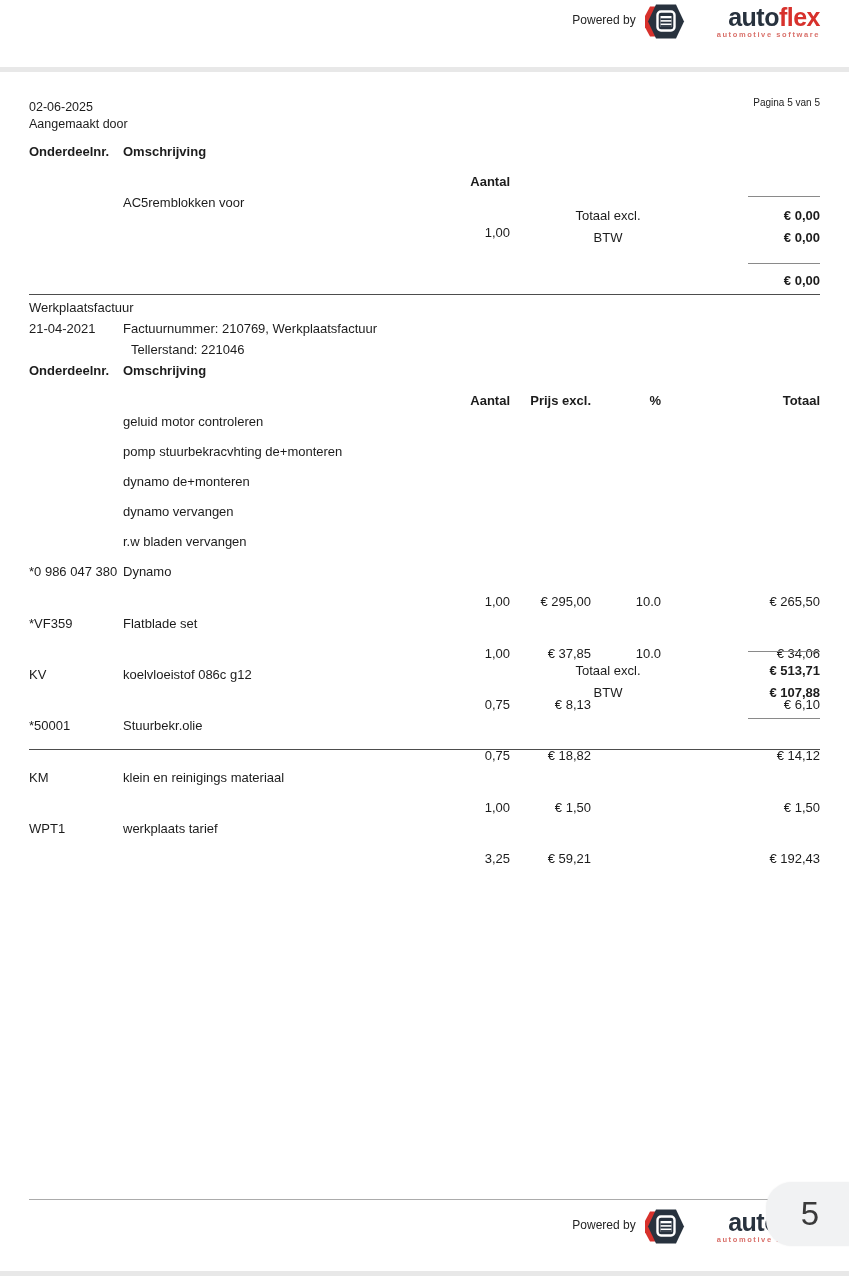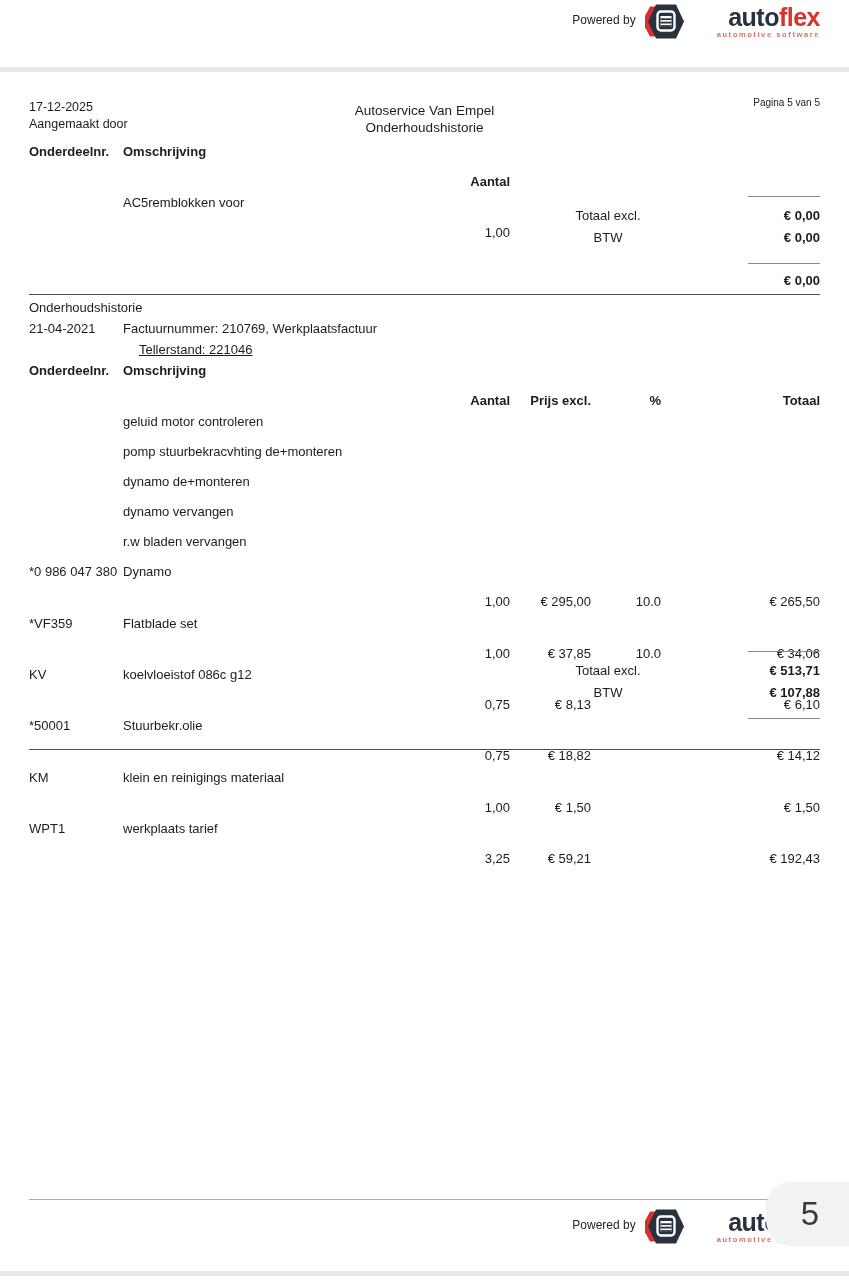--- a/index.html
+++ b/index.html
@@ -38,21 +38,21 @@
   .trow { display:grid; grid-template-columns:94px 317px 70px 81px 70px 159px; }
   .trow .c { white-space:nowrap; overflow:visible; }
   .c.qty, .c.price, .c.pct, .c.total { text-align:right;margin-top:30px; }
   .thead { font-weight:700; }
   .tbl1 { top:69px; }
   .tbl2 { top:288px; }
 
   
   .sect-title { top:225px; left:29px; font-size:13px; line-height:21px; }
   .inv-row1 { top:246px; left:29px; display:grid; grid-template-columns:94px auto; line-height:21.33px; }
-  .inv-row2 { top:267px; left:139px; line-height:21.33px;text-decoration:underline; }
+  .inv-row2 { top:267px; left:131px; line-height:21.33px; }
 
   
   .totals { left:29px; right:29px; height:100px; }
   .totals1 { top:124px; }
   .totals2 { top:579px; }
   .tot-line { position:absolute; right:0; width:72px; border-top:1px solid #8a8a8a; }
   .tot-line.l1 { top:0; }
   .tot-line.l2 { top:67px; }
   .tot-row { position:absolute; right:0; left:0; height:21px; line-height:21px; }
   .tot-row .lbl { position:absolute; right:147px; width:130px; text-align:center; }
@@ -103,26 +103,22 @@
         </span>
       </span>
     </div>
   </div>
 
   <div class="page-gap"></div>
 
   <div class="page">
 
     <div class="abs hdr-left">
-      <div>17-12-2025</div>
+      <div>02-06-2025</div>
       <div>Aangemaakt door</div>
-    </div>
-    <div class="abs hdr-center">
-      <div>Autoservice Van Empel</div>
-      <div>Onderhoudshistorie</div>
     </div>
     <div class="abs hdr-right">Pagina 5 van 5</div>
 
     <div class="abs tbl tbl1">
       <div class="trow thead">
         <span class="c part">Onderdeelnr.</span>
         <span class="c desc">Omschrijving</span>
         <span class="c qty">Aantal</span>
         <span class="c price"></span>
         <span class="c pct"></span>
@@ -151,21 +147,21 @@
         <span class="lbl">BTW</span>
         <span class="val">€ 0,00</span>
       </div>
       <div class="tot-line l2"></div>
       <div class="tot-row r3">
         <span class="val">€ 0,00</span>
       </div>
     </div>
     <div class="abs full-divider fd1"></div>
 
-    <div class="abs sect-title">Onderhoudshistorie</div>
+    <div class="abs sect-title">Werkplaatsfactuur</div>
     <div class="abs inv-row1">
       <span>21-04-2021</span>
       <span>Factuurnummer: 210769, Werkplaatsfactuur</span>
     </div>
     <div class="abs inv-row2">Tellerstand: 221046</div>
 
     <div class="abs tbl tbl2">
       <div class="trow thead">
         <span class="c part">Onderdeelnr.</span>
         <span class="c desc">Omschrijving</span>

